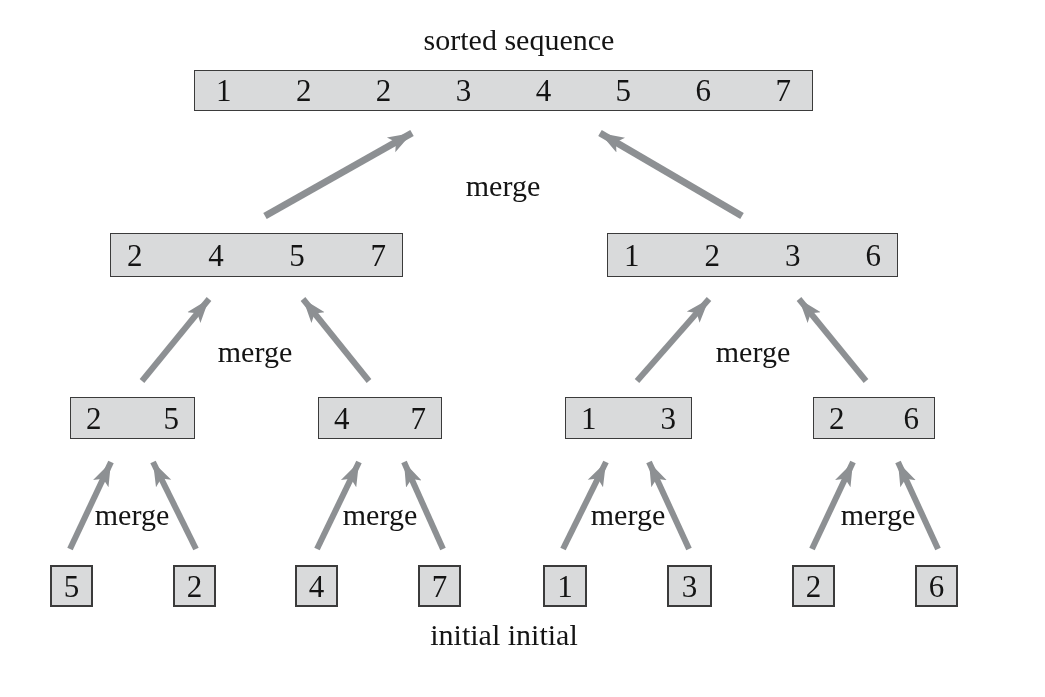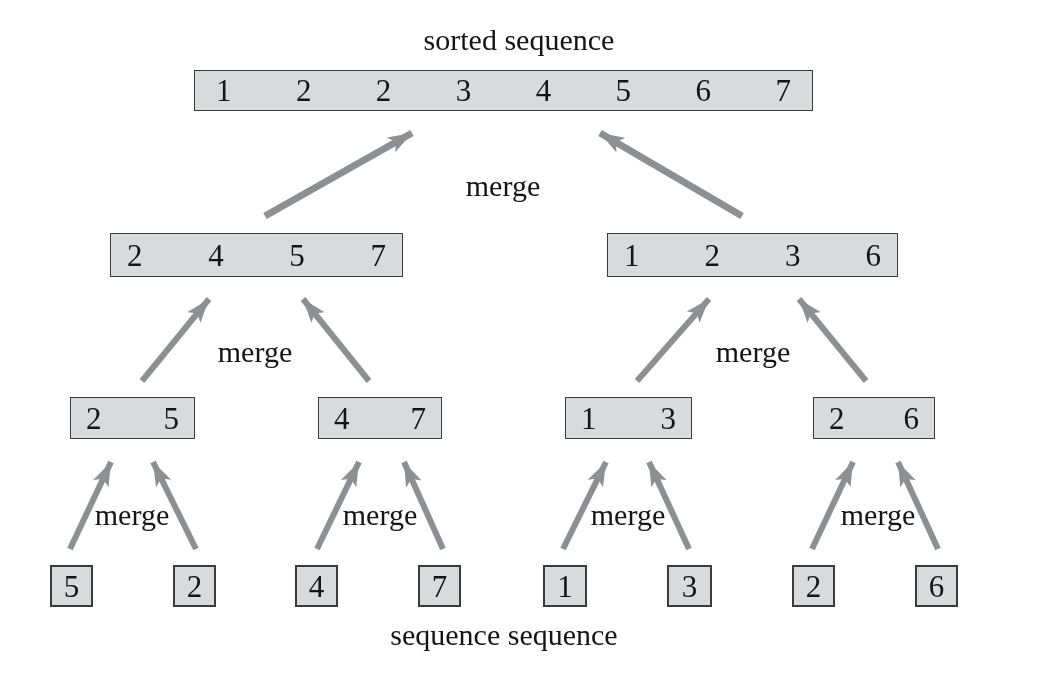--- a/index.html
+++ b/index.html
@@ -147,15 +147,15 @@
   <div class="box leaf" style="left:667px;top:565px;width:45px;height:42px">
     <span>3</span>
   </div>
   <div class="box leaf" style="left:792px;top:565px;width:43px;height:42px">
     <span>2</span>
   </div>
   <div class="box leaf" style="left:915px;top:565px;width:43px;height:42px">
     <span>6</span>
   </div>
 
-  <div class="lbl" style="left:504px;top:618px">sequence sequence</div>
+  <div class="lbl" style="left:504px;top:618px">initial initial</div>
 
 </div>
 
 </body></html>

